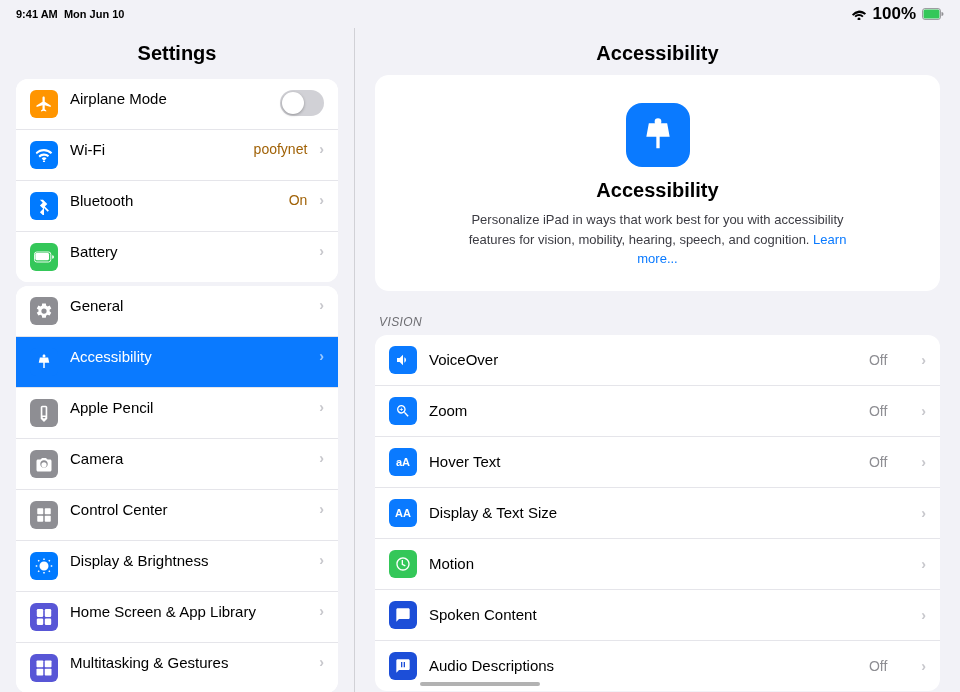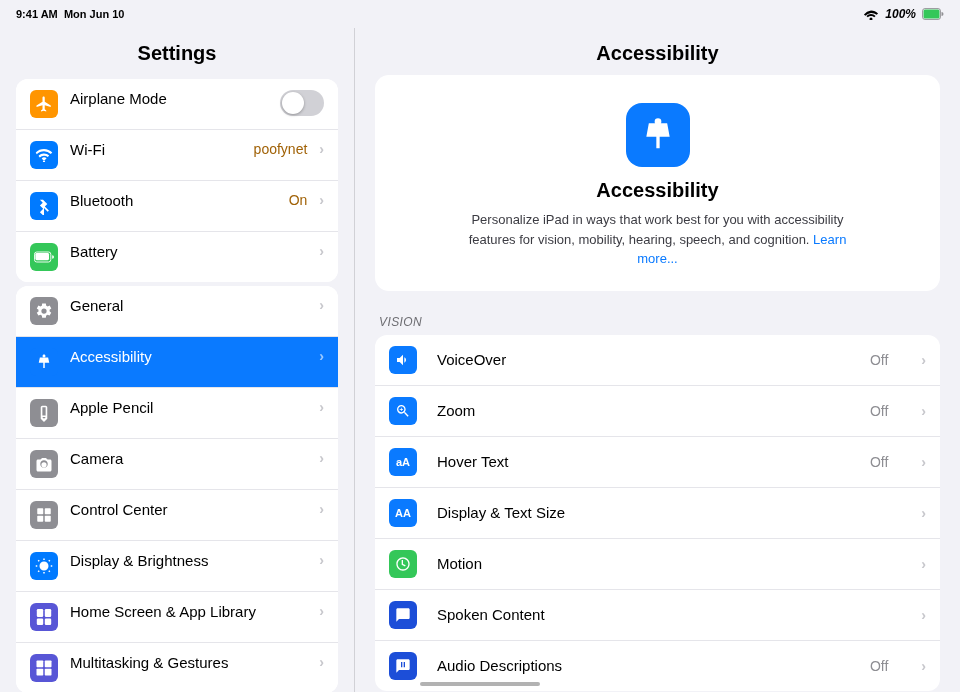--- a/index.html
+++ b/index.html
@@ -185,21 +185,21 @@
       background: #fff;
       border-radius: 12px;
       overflow: hidden;
       margin-bottom: 24px;
     }
     .settings-row {
       display: flex;
       align-items: center;
       padding: 11px 14px;
       border-bottom: 0.5px solid #e5e5ea;
-      gap: 20px;
+      gap: 12px;
       min-height: 44px;
       cursor: pointer;
     }
     .settings-row:last-child { border-bottom: none; }
     .row-icon {
       width: 28px;
       height: 28px;
       border-radius: 6px;
       display: flex;
       align-items: center;
@@ -208,21 +208,21 @@
       font-size: 15px;
     }
     .row-label {
       flex: 1;
       font-size: 15px;
       color: #000;
     }
     .row-value {
       font-size: 14px;
       color: #8e8e93;
-      margin-right: 13px;
+      margin-right: 22px;
     }
     .chevron {
       font-size: 14px;
       color: #c7c7cc;
       font-weight: 600;
     }
 
     
     .bg-orange { background: #ff9500; }
     .bg-blue { background: #007aff; }
@@ -259,21 +259,21 @@
 <div class="status-bar">
   <div>
     <span>9:41 AM</span>&nbsp;&nbsp;<span>Mon Jun 10</span>
   </div>
   <div class="status-bar-right">
 
     <svg width="16" height="12" viewBox="0 0 16 12" fill="#000">
       <path d="M8 9.5a1.5 1.5 0 1 1 0 3 1.5 1.5 0 0 1 0-3zm0-3.5a6.47 6.47 0 0 1 4.6 1.9l-1.4 1.4A4.48 4.48 0 0 0 8 8a4.48 4.48 0 0 0-3.2 1.3L3.4 7.9A6.47 6.47 0 0 1 8 6zm0-3.5c2.76 0 5.26 1.12 7.07 2.93l-1.41 1.41A8.97 8.97 0 0 0 8 5a8.97 8.97 0 0 0-5.66 2.84L.93 6.43A10.97 10.97 0 0 1 8 2.5z"></path>
     </svg>
 
-    <span style="font-size:12px;font-weight:600;font-style:italic;">100%</span>
+    <span style="font-size:17px;font-weight:600;">100%</span>
     <svg width="22" height="12" viewBox="0 0 22 12" fill="none">
       <rect x="0.5" y="0.5" width="18" height="11" rx="2.5" stroke="#000" stroke-opacity="0.35"></rect>
       <rect x="1.5" y="1.5" width="16" height="9" rx="1.5" fill="#34c759"></rect>
       <path d="M19.5 4v4a2 2 0 0 0 0-4z" fill="#000" fill-opacity="0.4"></path>
     </svg>
   </div>
 </div>
 
 <div class="ipad-screen">
 

